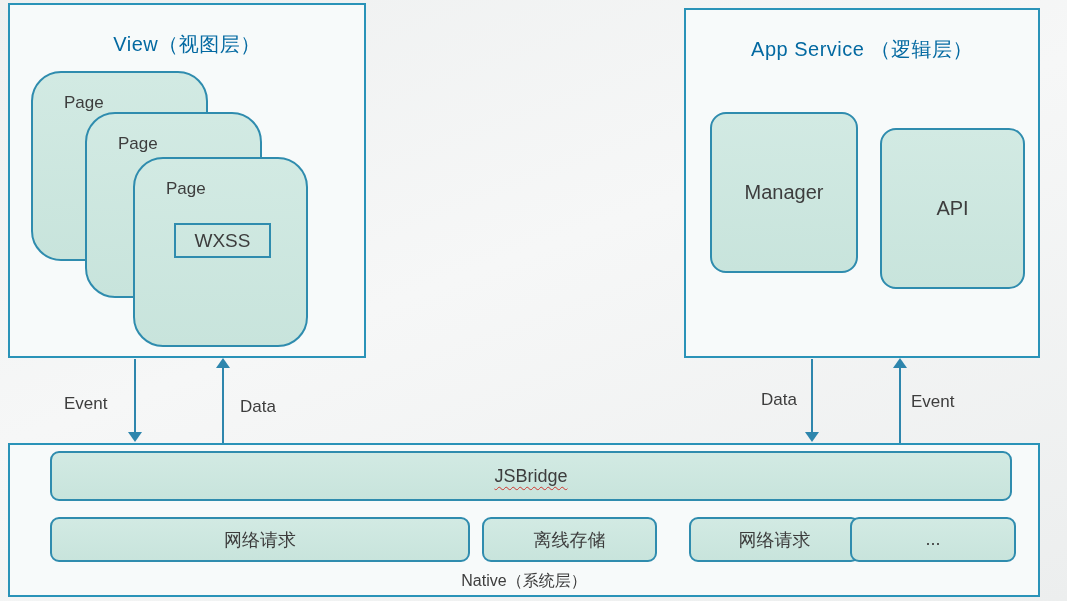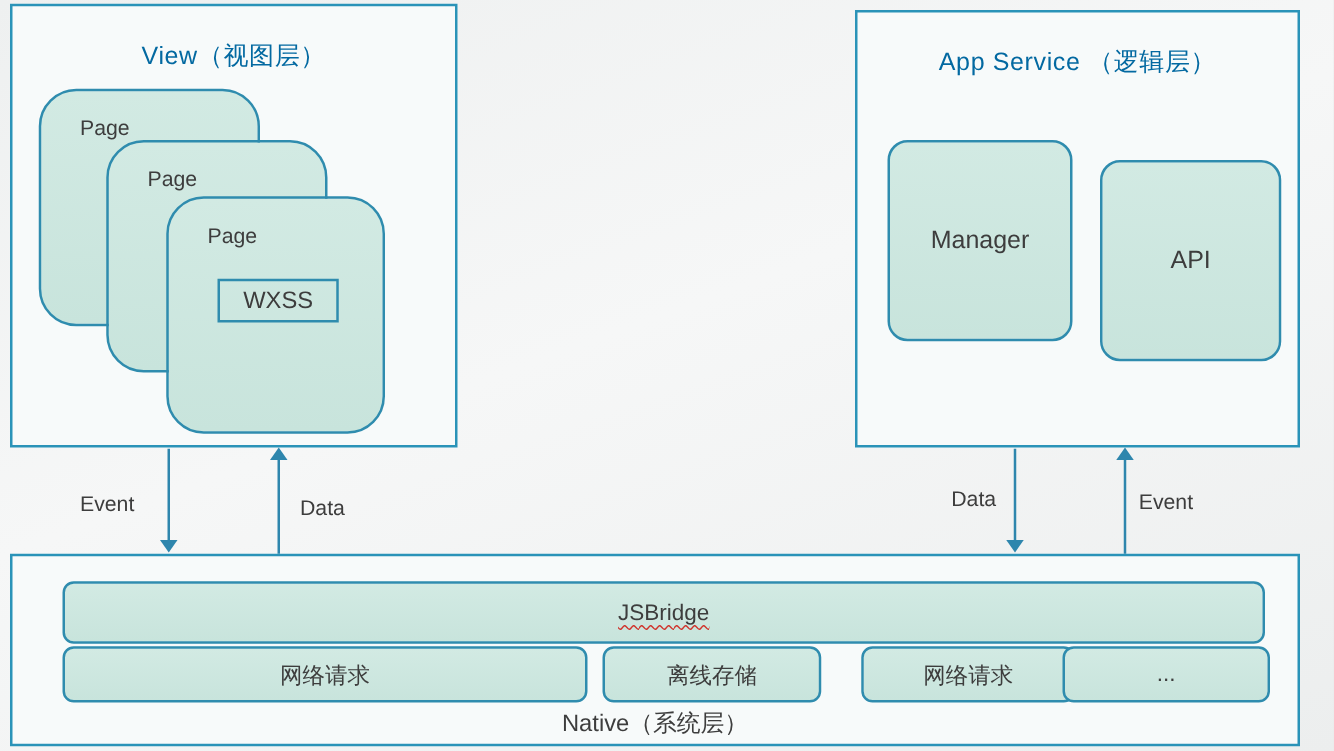--- a/index.html
+++ b/index.html
@@ -66,21 +66,21 @@
   
   .service-card {
     border-radius: 16px;
     display: flex; align-items: center; justify-content: center;
     font-size: 20px;
   }
   .manager-box { left: 24px;  top: 102px; width: 144px; height: 157px; }
   .api-box     { left: 194px; top: 118px; width: 141px; height: 157px; }
   
   .jsbridge-bar {
-    left: 40px; top: 20px;
+    left: 40px; top: 6px;
     width: 958px; height: 46px;
     border-radius: 9px;
     display: flex; align-items: center; justify-content: center;
     font-size: 18px;
   }
   .jsbridge-text {
     text-decoration: underline;
     text-decoration-style: wavy;
     text-decoration-color: #d0342c;
     text-decoration-thickness: 1px;
@@ -94,21 +94,21 @@
   }
   .cap-0 { left: 40px;  width: 416px; }
   .cap-1 { left: 472px; width: 171px; align-items: center; }
   .cap-2 { left: 660px; width: 167px; margin-left: 19px; }
   .cap-3 { left: 840px; width: 162px; }
   .native-title {
     position: absolute;
     bottom: 3px; left: 0;
     width: 100%;
     text-align: center;
-    font-size: 19px;
+    font-size: 16px;
   }
   
   .arrow-line {
     position: absolute;
     width: 2px; height: 75px;
     background: #2e86ad;
   }
   .arrow-head {
     position: absolute;
     width: 0; height: 0;

